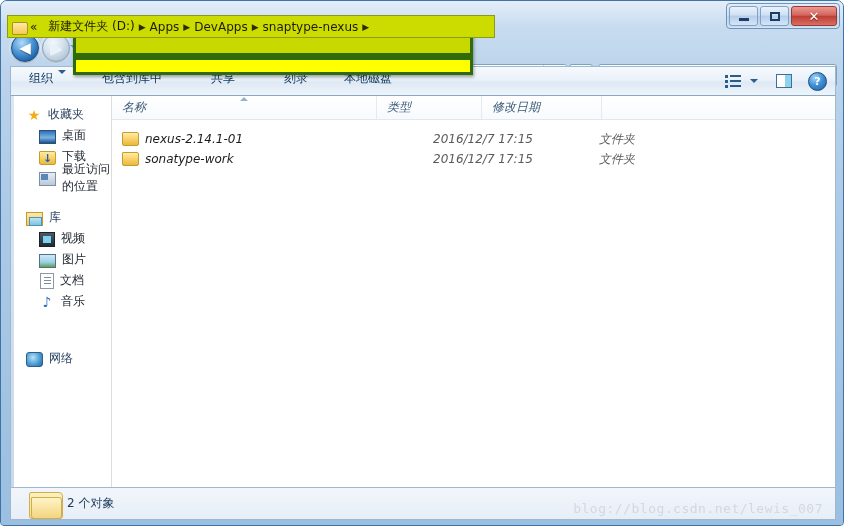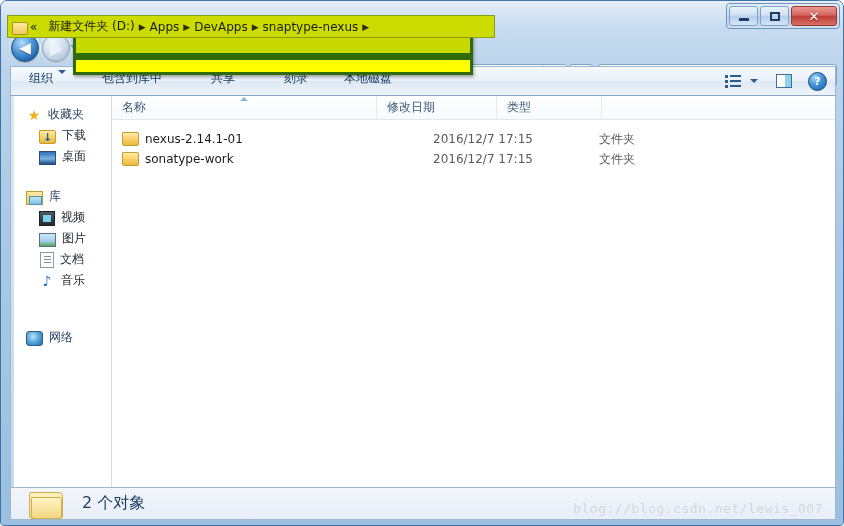--- a/index.html
+++ b/index.html
@@ -372,20 +372,21 @@
     width: 15px; height: 13px; margin-top: 2px;
     background: radial-gradient(circle at 40% 35%, #b9e2f7 0%, #4d9fd4 55%, #1f6aa8 100%);
     border: 1px solid #2c5d8b; border-radius: 3px;
   }
 
   
   #filelist {
     flex: 1;
     background: #ffffff;
     position: relative;
+    font-style: italic;
   }
   #colheader {
     display: flex;
     height: 23px;
     background: linear-gradient(to bottom, #ffffff 0%, #f7fafd 100%);
     border-bottom: 1px solid #e0e7ee;
     font-size: 12px;
     color: #3c5a78;
     align-items: center;
     position: relative;
@@ -444,21 +445,21 @@
     border: 1px solid #cfae4e;
     border-radius: 2px 4px 3px 3px;
   }
   .status-folder .front {
     position: absolute; left: 2px; top: 6px; width: 29px; height: 20px;
     background: linear-gradient(to bottom, #fff4c7 0%, #f3d57f 100%);
     border: 1px solid #cfae4e;
     border-radius: 1px 3px 3px 3px;
   }
   .status-text {
-    font-size: 16px; color: #1b3a5c; margin-left: 19px;
+    font-size: 12px; color: #1b3a5c; margin-left: 4px;
   }
   .watermark {
     position: absolute; right: 12px; bottom: 3px;
     font-family: "DejaVu Sans Mono", "Liberation Mono", monospace;
     font-size: 13px;
     color: #d4d8dd;
     letter-spacing: 0.5px;
     white-space: nowrap;
   }
 
@@ -616,26 +617,30 @@
 
     <div id="sidebar">
       <div class="sb-scrollstrip"></div>
 
       <div class="sb-group">
         <div class="sb-head">
           <span class="sbicon i-star">★</span>
           <span>收藏夹</span>
         </div>
         <div class="sb-item">
+          <span class="sbicon i-desktop"></span>
+          <span>桌面</span>
+        </div>
+        <div class="sb-item">
           <span class="sbicon i-folder-dl"></span>
           <span>下载</span>
         </div>
         <div class="sb-item">
-          <span class="sbicon i-desktop"></span>
-          <span>桌面</span>
+          <span class="sbicon i-recent"></span>
+          <span>最近访问的位置</span>
         </div>
       </div>
 
       <div class="sb-gap"></div>
 
       <div class="sb-group">
         <div class="sb-head">
           <span class="sbicon i-lib"></span>
           <span>库</span>
         </div>
@@ -667,25 +672,25 @@
         <span>网络</span>
       </div>
     </div>
 
     <div id="filelist">
       <div id="colheader">
         <div class="colh" style="width:265px">
           <div class="sort-ind"></div>
           <span>名称</span>
         </div>
+        <div class="colh" style="width:105px">
+          <span>类型</span>
+        </div>
         <div class="colh" style="width:120px">
           <span>修改日期</span>
-        </div>
-        <div class="colh" style="width:105px">
-          <span>类型</span>
         </div>
         <div class="colh" style="flex:1; border-right:none"></div>
       </div>
 
       <div style="height:9px"></div>
 
       <div class="row">
         <div class="cell" style="width:265px">
           <span class="rowfolder"></span>
           <span>nexus-2.14.1-01</span>

